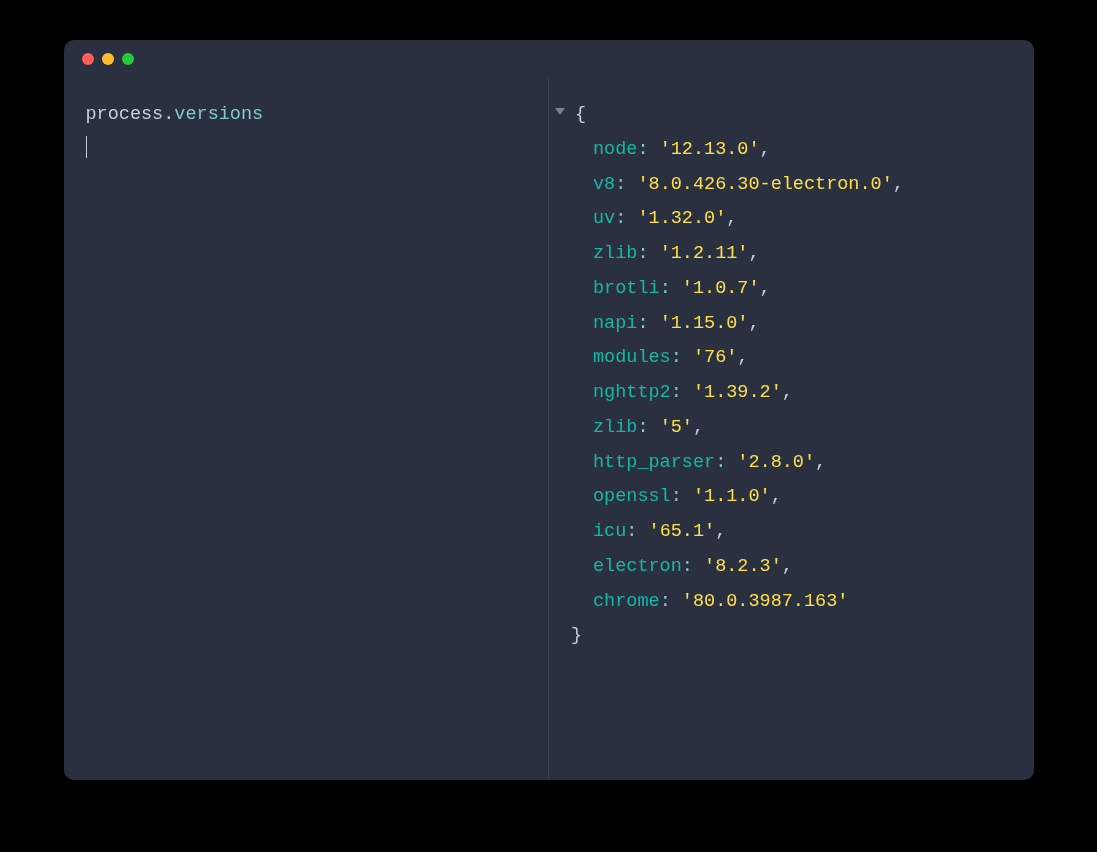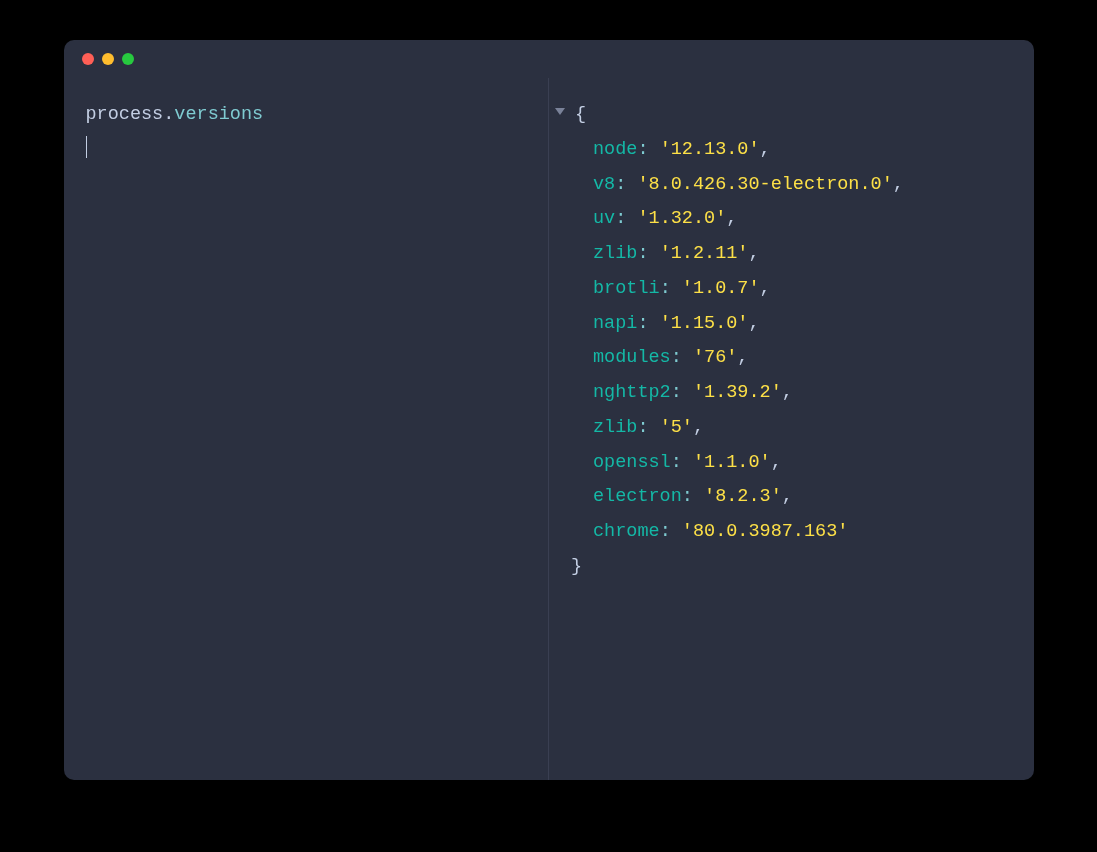--- a/index.html
+++ b/index.html
@@ -127,20 +127,22 @@
       <div id="output-entries">
           <div class="code-line output-indent"><span class="tok-key">node</span><span class="tok-colon">:</span> <span class="tok-string">'12.13.0'</span><span class="tok-comma">,</span></div>
           <div class="code-line output-indent"><span class="tok-key">v8</span><span class="tok-colon">:</span> <span class="tok-string">'8.0.426.30-electron.0'</span><span class="tok-comma">,</span></div>
           <div class="code-line output-indent"><span class="tok-key">uv</span><span class="tok-colon">:</span> <span class="tok-string">'1.32.0'</span><span class="tok-comma">,</span></div>
           <div class="code-line output-indent"><span class="tok-key">zlib</span><span class="tok-colon">:</span> <span class="tok-string">'1.2.11'</span><span class="tok-comma">,</span></div>
           <div class="code-line output-indent"><span class="tok-key">brotli</span><span class="tok-colon">:</span> <span class="tok-string">'1.0.7'</span><span class="tok-comma">,</span></div>
           <div class="code-line output-indent"><span class="tok-key">napi</span><span class="tok-colon">:</span> <span class="tok-string">'1.15.0'</span><span class="tok-comma">,</span></div>
           <div class="code-line output-indent"><span class="tok-key">modules</span><span class="tok-colon">:</span> <span class="tok-string">'76'</span><span class="tok-comma">,</span></div>
           <div class="code-line output-indent"><span class="tok-key">nghttp2</span><span class="tok-colon">:</span> <span class="tok-string">'1.39.2'</span><span class="tok-comma">,</span></div>
           <div class="code-line output-indent"><span class="tok-key">zlib</span><span class="tok-colon">:</span> <span class="tok-string">'5'</span><span class="tok-comma">,</span></div>
+          <div class="code-line output-indent"><span class="tok-key">http_parser</span><span class="tok-colon">:</span> <span class="tok-string">'2.8.0'</span><span class="tok-comma">,</span></div>
           <div class="code-line output-indent"><span class="tok-key">openssl</span><span class="tok-colon">:</span> <span class="tok-string">'1.1.0'</span><span class="tok-comma">,</span></div>
+          <div class="code-line output-indent"><span class="tok-key">icu</span><span class="tok-colon">:</span> <span class="tok-string">'65.1'</span><span class="tok-comma">,</span></div>
           <div class="code-line output-indent"><span class="tok-key">electron</span><span class="tok-colon">:</span> <span class="tok-string">'8.2.3'</span><span class="tok-comma">,</span></div>
           <div class="code-line output-indent"><span class="tok-key">chrome</span><span class="tok-colon">:</span> <span class="tok-string">'80.0.3987.163'</span></div>
         </div>
       <div class="code-line"><span class="tok-brace">}</span></div>
     </div>
   </div>
 </div>
 
 </body></html>

